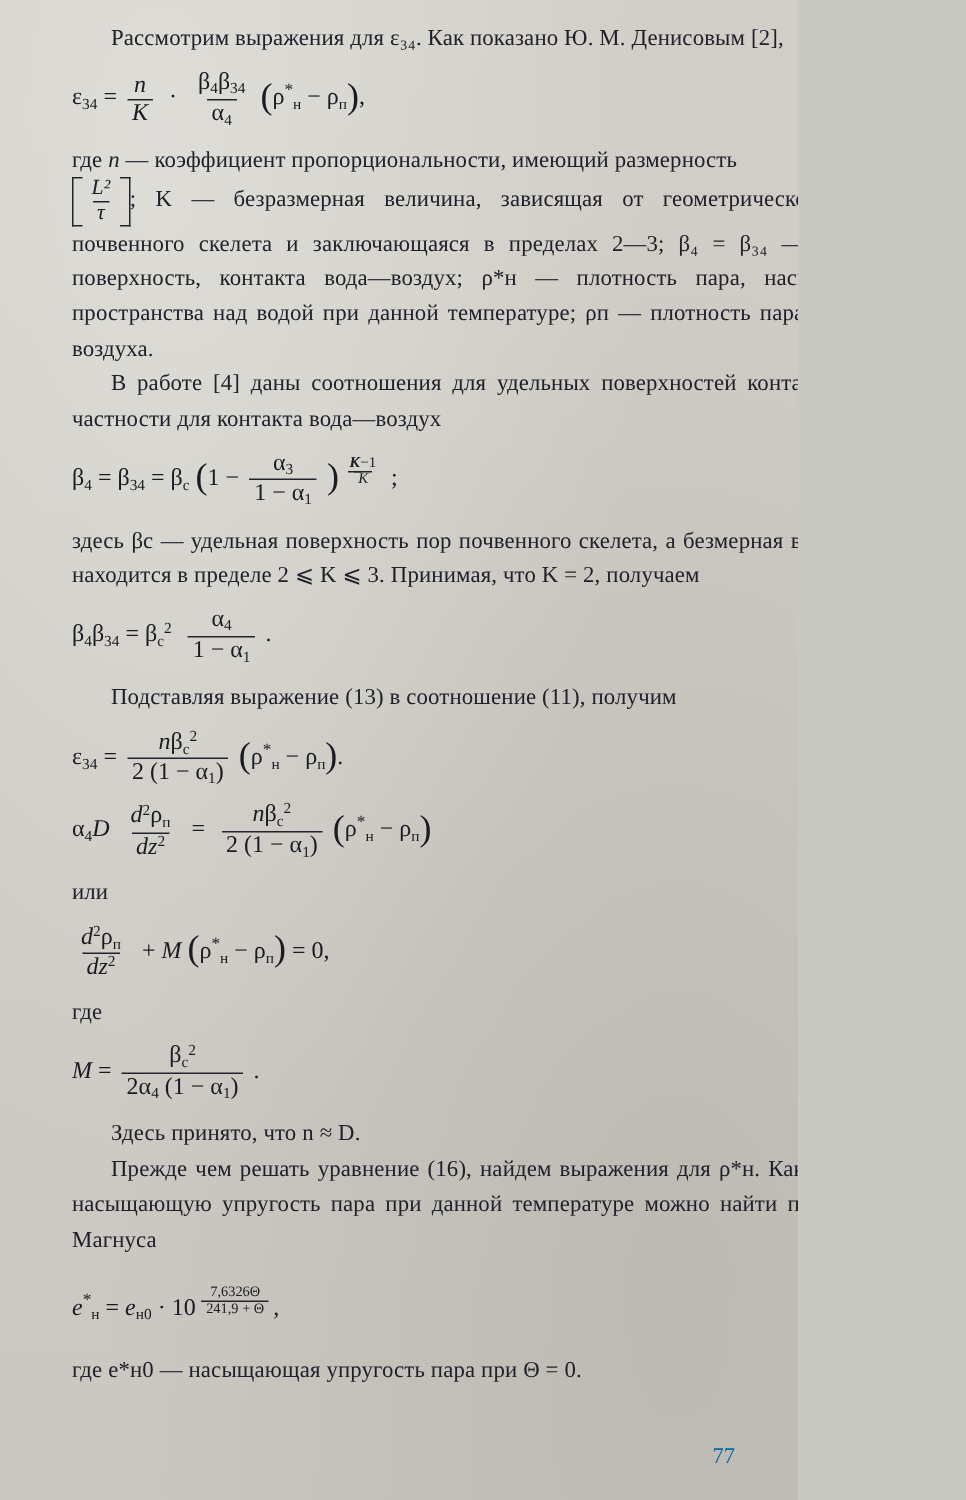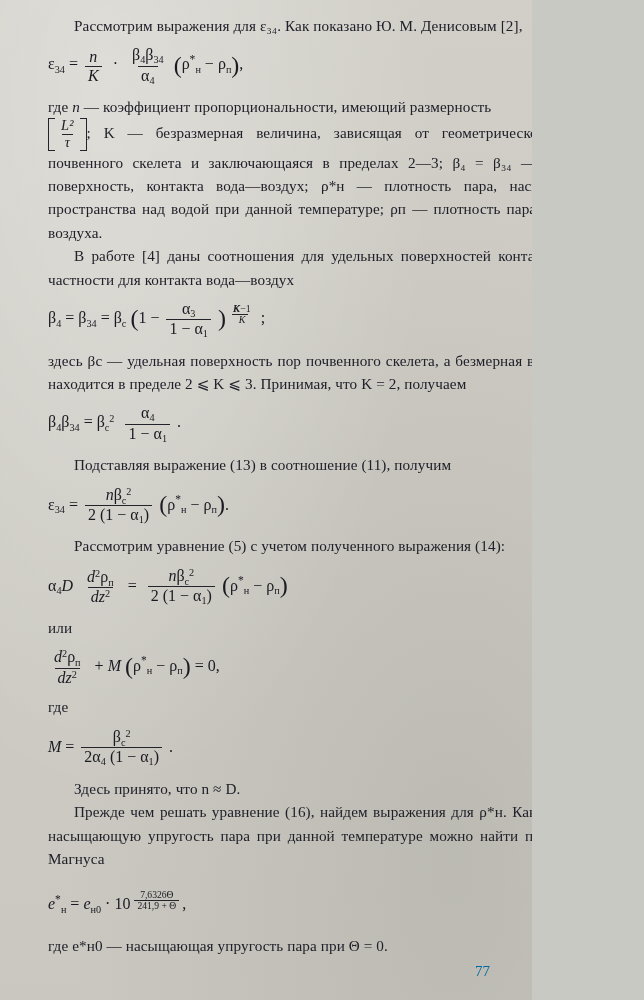--- a/index.html
+++ b/index.html
@@ -200,21 +200,20 @@
         ε<sub>34</sub> =
         <span class="frac">
             <span class="num"><span class="ital">n</span>β<sub>c</sub><sup>2</sup></span>
             <span class="den">2 (1 − α<sub>1</sub>)</span>
           </span>
         <span class="paren-big">(</span>ρ<span class="star">*</span><sub>н</sub> − ρ<sub>п</sub><span class="paren-big">)</span>.
       </span>
       <span class="eqnum">(14)</span>
     </div>
 
-    <p class="para">Рассмотрим уравнение (5) с учетом полученного выражения (14):</p>
 
     <div class="eqrow">
       <span class="eqbody">
         α<sub>4</sub><span class="ital">D</span>&nbsp;
         <span class="frac">
             <span class="num"><span class="ital">d</span><sup>2</sup>ρ<sub>п</sub></span>
             <span class="den"><span class="ital">dz</span><sup>2</sup></span>
           </span>
         &nbsp;=&nbsp;
         <span class="frac">

